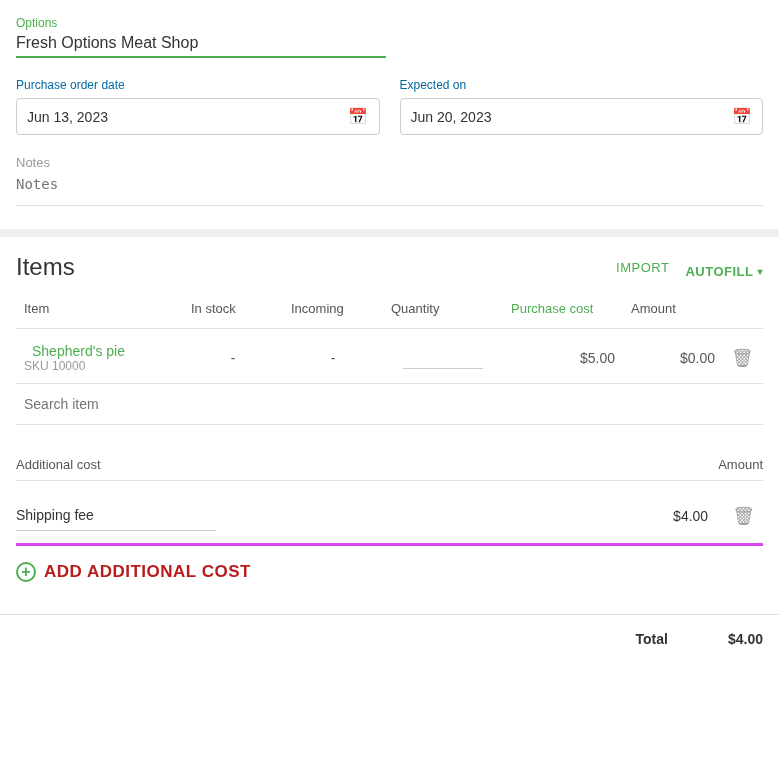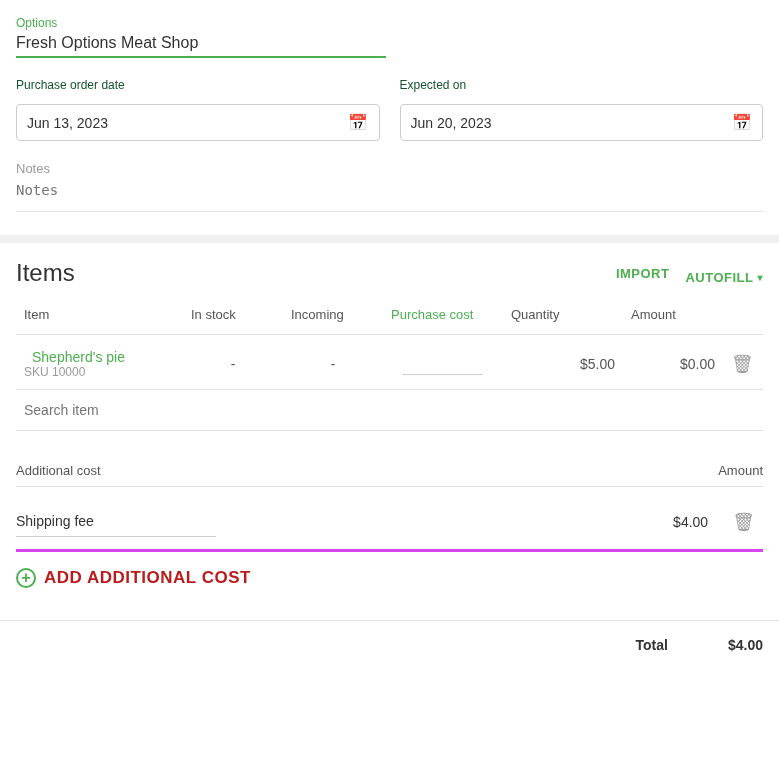--- a/index.html
+++ b/index.html
@@ -41,22 +41,22 @@
       margin-bottom: 20px;
     }
 
     .date-field {
       flex: 1;
     }
 
     .date-field label {
       display: block;
       font-size: 12px;
-      color: #14532d;
-      margin-bottom: 12px;
+      color: #0369a1;
+      margin-bottom: 6px;
     }
 
     .date-input-wrapper {
       display: flex;
       align-items: center;
       border: 1px solid #ccc;
       border-radius: 4px;
       padding: 8px 10px;
     }
 
@@ -130,21 +130,21 @@
     }
 
     .items-actions {
       display: flex;
       align-items: center;
       gap: 16px;
     }
 
     .import-btn {
       color: #4caf50;
-      font-weight: bold;
+      font-weight: normal;
       font-size: 13px;
       cursor: pointer;
       background: none;
       border: none;
       letter-spacing: 0.5px;
     }
 
     .autofill-btn {
       color: #4caf50;
       font-weight: bold;
@@ -383,22 +383,22 @@
         <span>AUTOFILL</span>
         <span class="chevron-down">▾</span>
       </button>
     </div>
   </div>
 
   <div class="table-header">
     <span class="col-label">Item</span>
     <span class="col-label">In stock</span>
     <span class="col-label">Incoming</span>
+    <span class="col-label">Quantity</span>
     <span class="col-label green">Purchase cost</span>
-    <span class="col-label">Quantity</span>
     <span class="col-label">Amount</span>
     <span class="col-label"></span>
   </div>
 
   <div class="table-row">
     <div style="padding: 0 8px;">
       <div class="item-name">Shepherd's pie</div>
       <div class="item-sku">SKU 10000</div>
     </div>
     <div class="table-cell">-</div>

